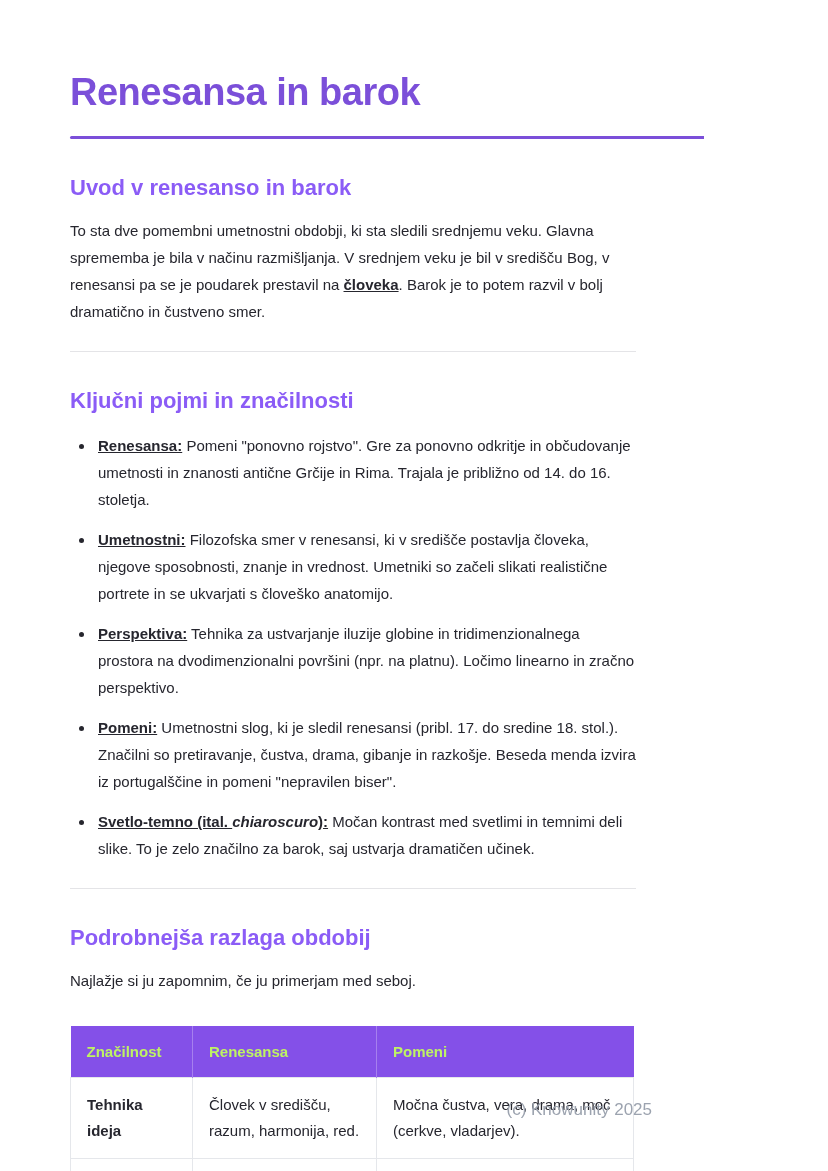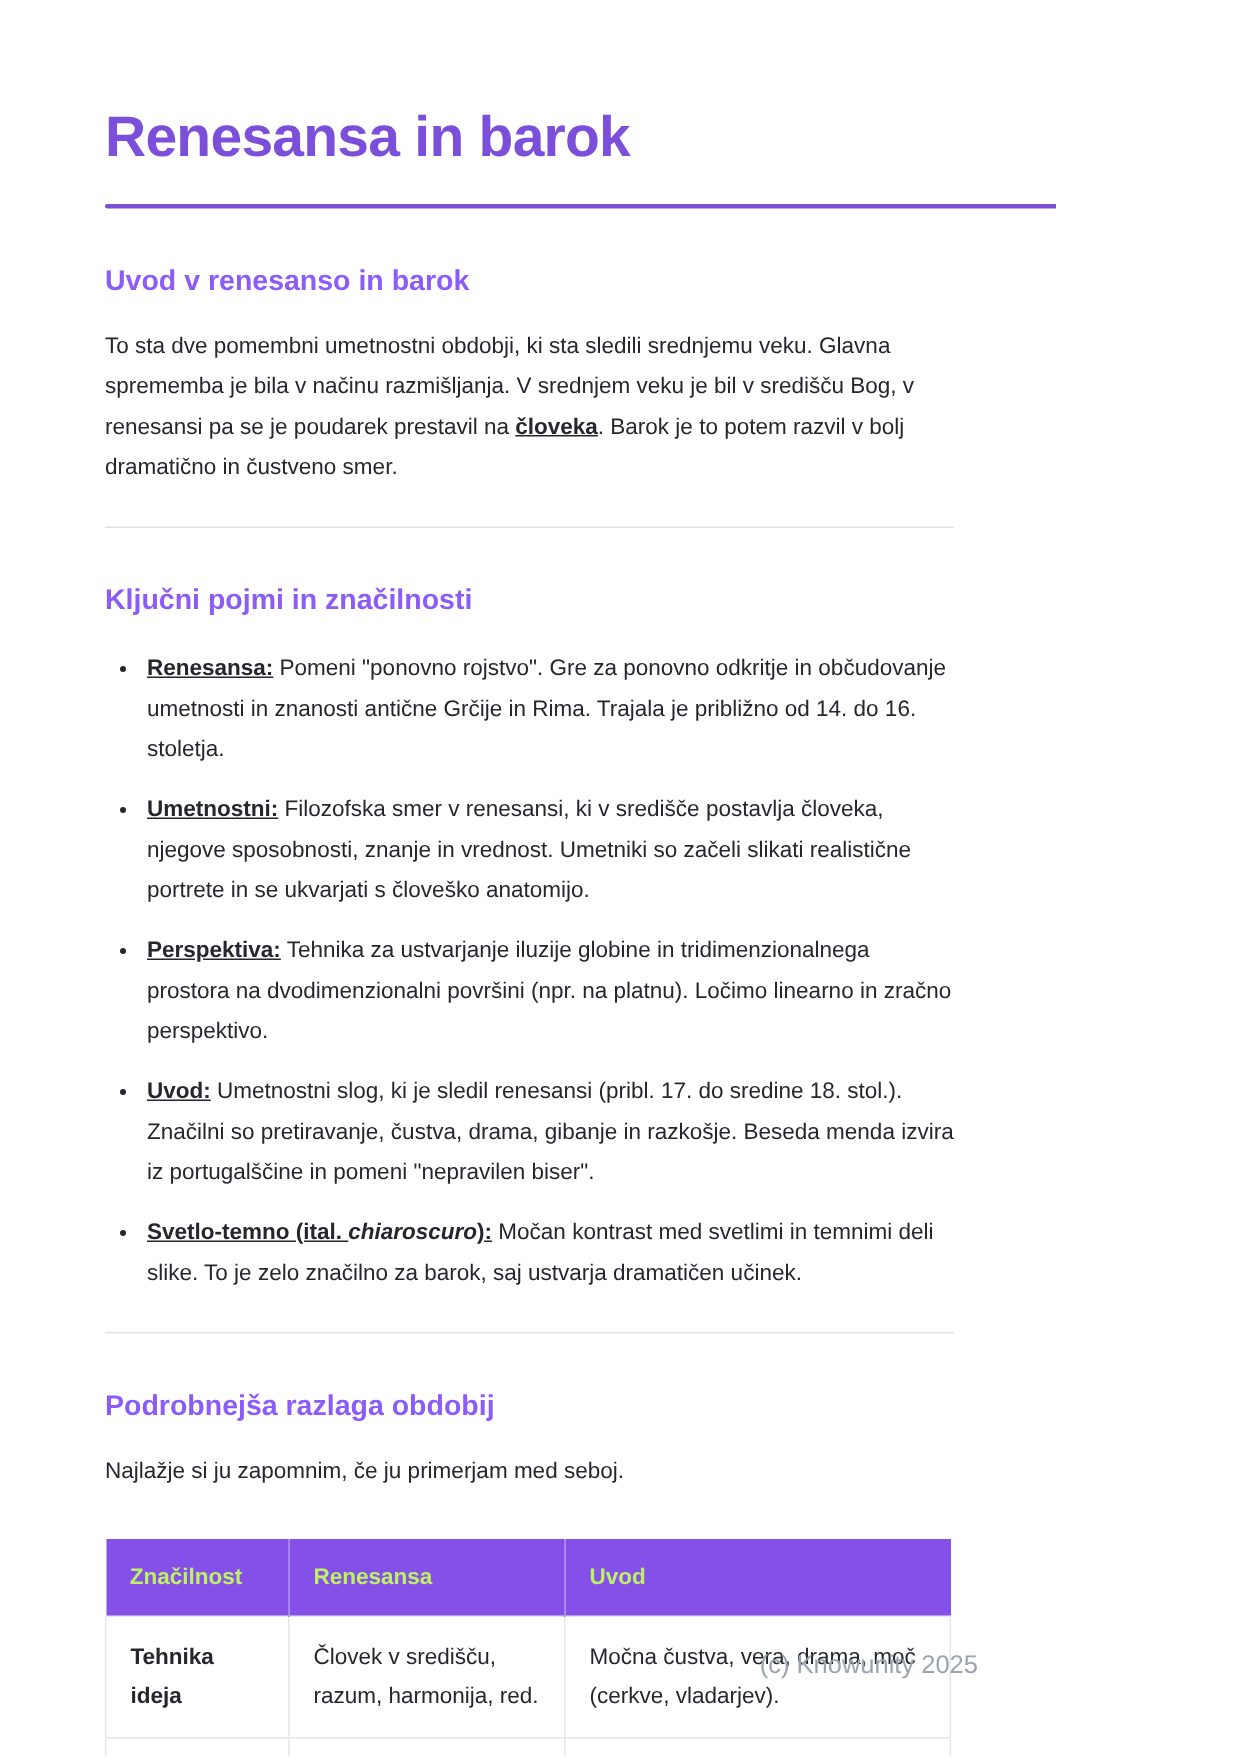--- a/index.html
+++ b/index.html
@@ -40,21 +40,21 @@
     width: 648px;
   }
   .title-rule {
     width: 648px;
     height: 3px;
     background: var(--accent, #7b4fd9);
     margin-top: 22px;
     border-radius: 2px;
   }
   h2.section-heading {
-    font-size: 19px;
+    font-size: 22px;
     line-height: 26px;
     font-weight: 700;
     color: var(--heading, #8b5cf6);
     margin: 36px 0 0 0;
   }
   p.body-text { margin: 16px 0 0 0; }
   hr.section-divider {
     border: none;
     border-top: 1px solid #e4e4e7;
     margin: 26px 0 0 0;
@@ -125,40 +125,40 @@
     <h2 class="section-heading">Uvod v renesanso in barok</h2>
     <p class="body-text"><span>To sta dve pomembni umetnostni obdobji, ki sta sledili srednjemu veku. Glavna sprememba je bila v načinu razmišljanja. V srednjem veku je bil v središču Bog, v renesansi pa se je poudarek prestavil na </span><strong class="term">človeka</strong><span>. Barok je to potem razvil v bolj dramatično in čustveno smer.</span></p>
 
     <hr class="section-divider">
 
     <h2 class="section-heading">Ključni pojmi in značilnosti</h2>
     <ul class="concept-list">
       <li><strong class="term">Renesansa:</strong><span> Pomeni "ponovno rojstvo". Gre za ponovno odkritje in občudovanje umetnosti in znanosti antične Grčije in Rima. Trajala je približno od 14. do 16. stoletja.</span></li>
       <li><strong class="term">Umetnostni:</strong><span> Filozofska smer v renesansi, ki v središče postavlja človeka, njegove sposobnosti, znanje in vrednost. Umetniki so začeli slikati realistične portrete in se ukvarjati s človeško anatomijo.</span></li>
       <li><strong class="term">Perspektiva:</strong><span> Tehnika za ustvarjanje iluzije globine in tridimenzionalnega prostora na dvodimenzionalni površini (npr. na platnu). Ločimo linearno in zračno perspektivo.</span></li>
-      <li><strong class="term">Uvod:</strong><span> Umetnostni slog, ki je sledil renesansi (pribl. 17. do sredine 18. stol.). Značilni so pretiravanje, čustva, drama, gibanje in razkošje. Beseda menda izvira iz portugalščine in pomeni "nepravilen biser".</span></li>
+      <li><strong class="term">Pomeni:</strong><span> Umetnostni slog, ki je sledil renesansi (pribl. 17. do sredine 18. stol.). Značilni so pretiravanje, čustva, drama, gibanje in razkošje. Beseda menda izvira iz portugalščine in pomeni "nepravilen biser".</span></li>
       <li><strong class="term">Svetlo-temno (ital. </strong><strong class="term-italic">chiaroscuro</strong><strong class="term">):</strong><span> Močan kontrast med svetlimi in temnimi deli slike. To je zelo značilno za barok, saj ustvarja dramatičen učinek.</span></li>
     </ul>
 
     <hr class="section-divider">
 
     <h2 class="section-heading">Podrobnejša razlaga obdobij</h2>
     <p class="body-text">Najlažje si ju zapomnim, če ju primerjam med seboj.</p>
 
     <table class="compare-table">
       <colgroup>
           <col class="c1">
           <col class="c2">
           <col class="c3">
         </colgroup>
       <thead>
         <tr>
           <th>Značilnost</th>
           <th>Renesansa</th>
-          <th>Uvod</th>
+          <th>Pomeni</th>
         </tr>
       </thead>
       <tbody>
         <tr>
           <td class="feature">Tehnika ideja</td>
           <td>Človek v središču, razum, harmonija, red.</td>
           <td>Močna čustva, vera, drama, moč (cerkve, vladarjev).</td>
         </tr>
         <tr class="partial">
           <td></td>

